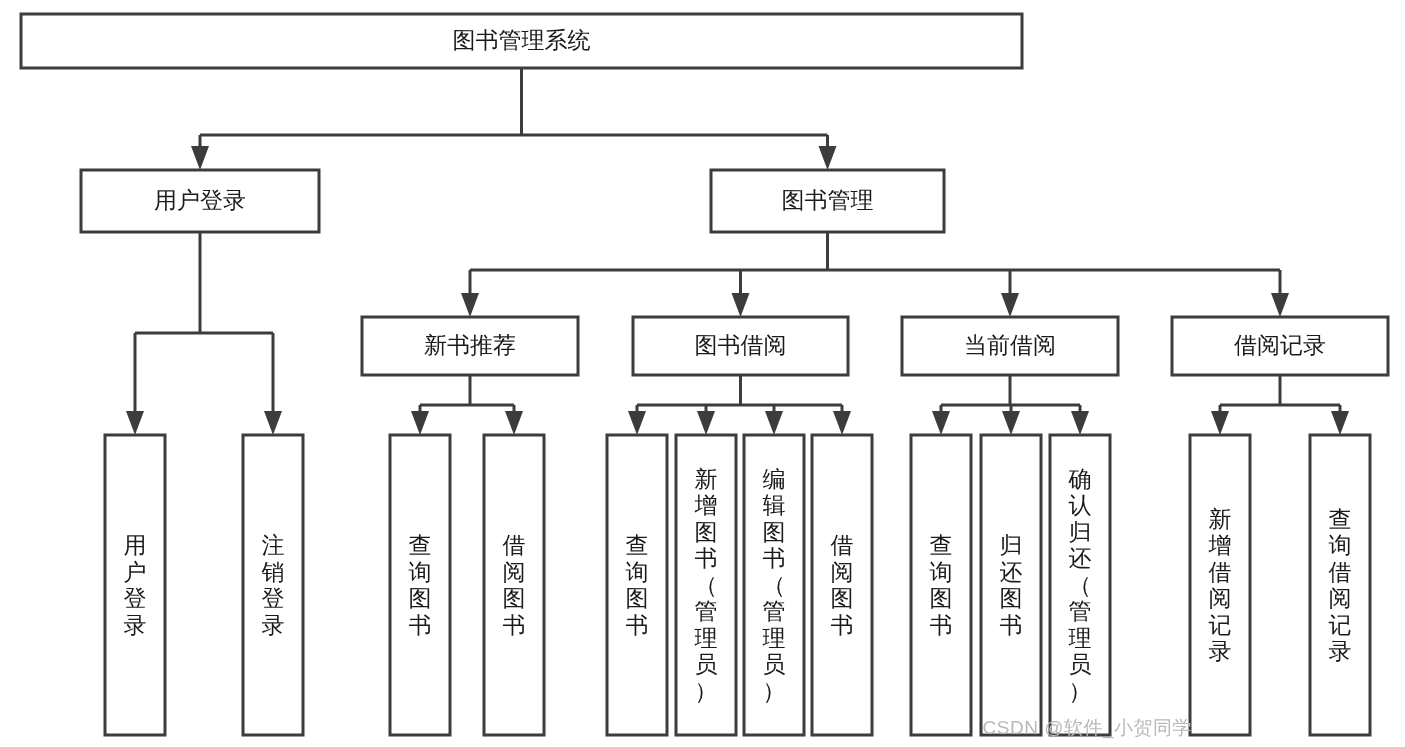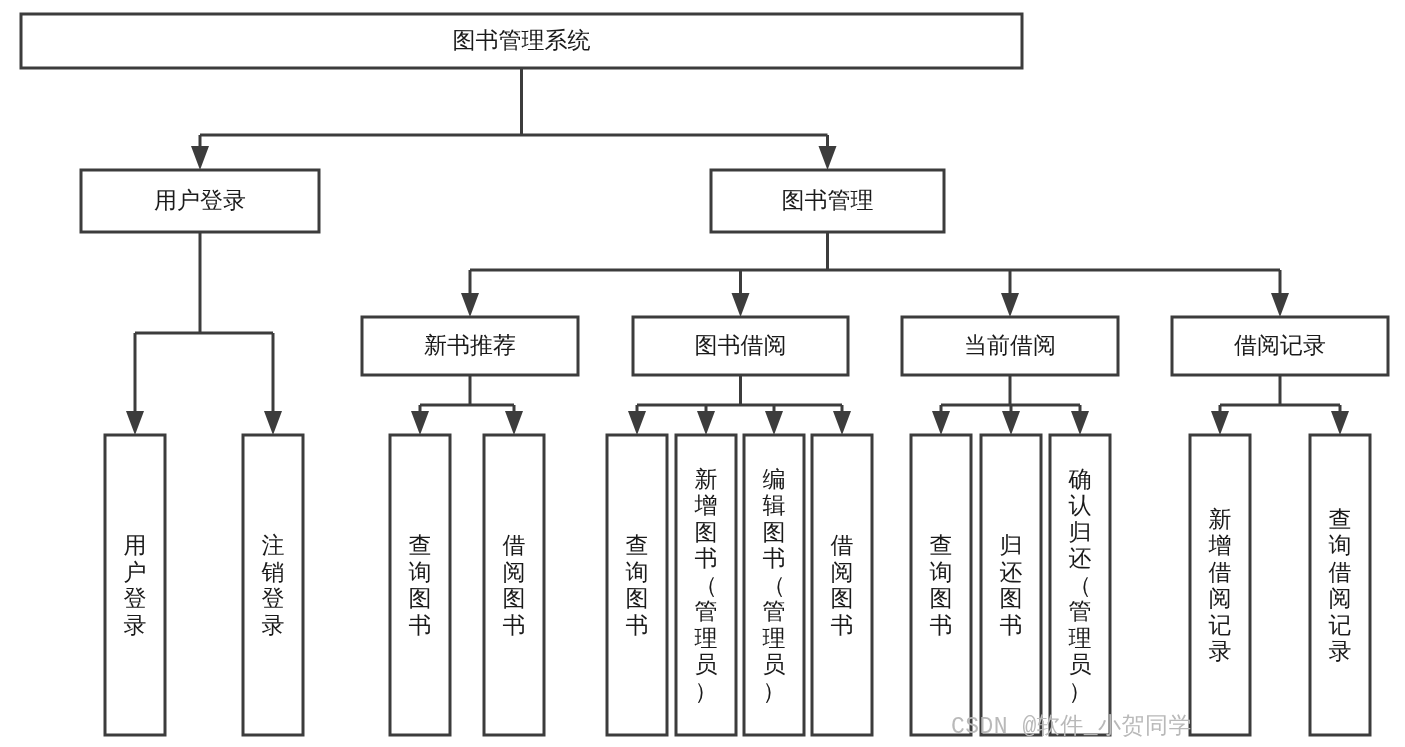--- a/index.html
+++ b/index.html
@@ -53,22 +53,22 @@
   .node-label-v {
     font-family: "Liberation Sans", "DejaVu Sans", sans-serif;
     font-size: 23px;
     fill: #1a1a1a;
     text-anchor: middle;
   }
   .watermark-text {
     position: absolute;
     right: 8px;
     bottom: 6px;
-    font-family: Liberation Mono, monospace;
-    font-size: 23px;
+    font-family: Liberation Sans, sans-serif;
+    font-size: 19px;
     color: #b9b9b9;
     white-space: nowrap;
     letter-spacing: 0.5px;
     pointer-events: none;
   }
 </style>
 </head>
 <body>
 
 <div id="diagram-root">

